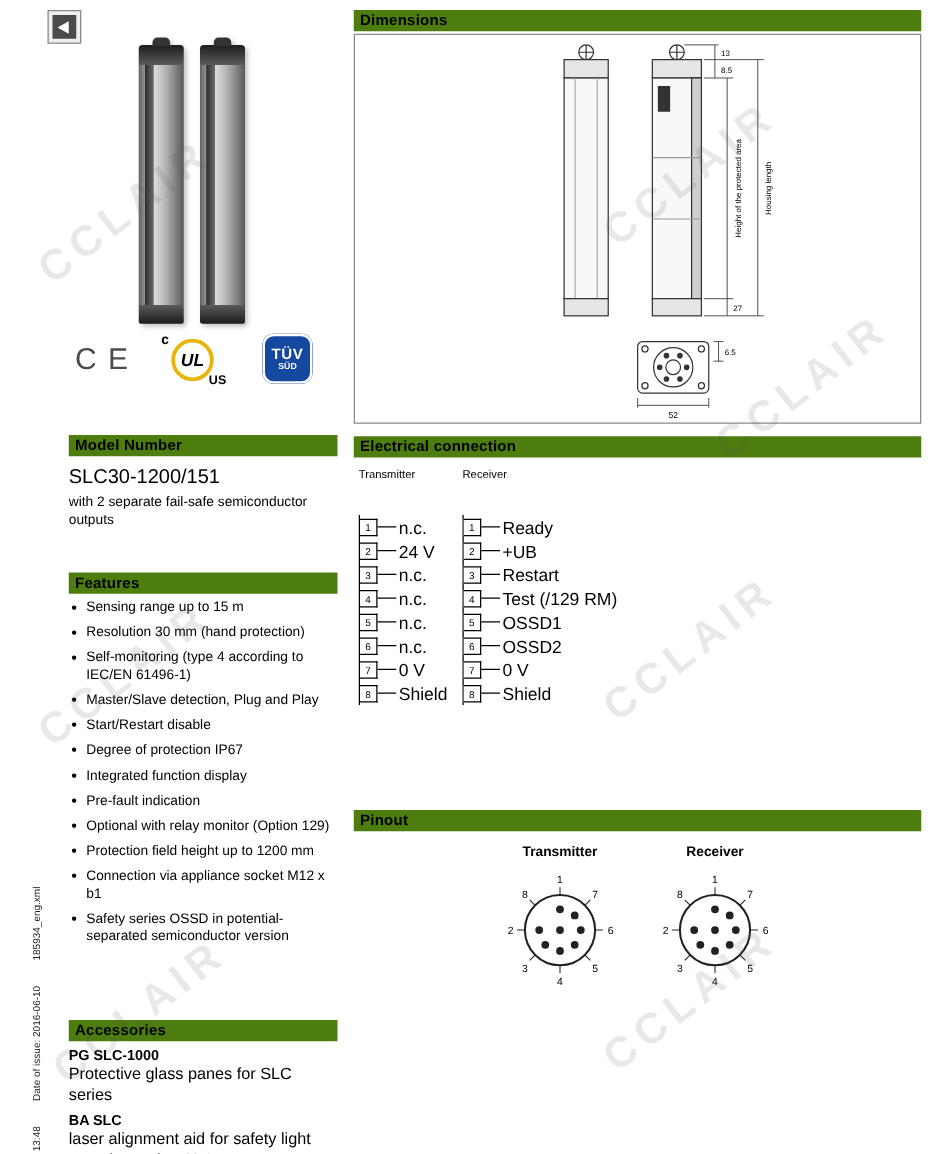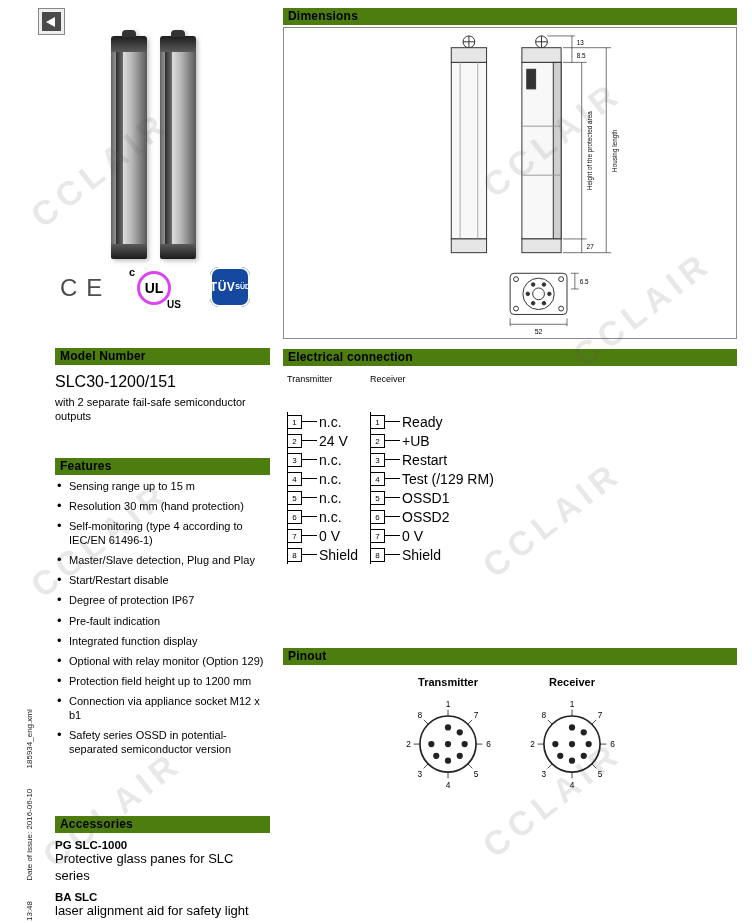--- a/index.html
+++ b/index.html
@@ -23,26 +23,26 @@
   .photos{position:absolute;left:56px;top:36px;display:flex;gap:13px}
   .tower{width:36px;position:relative;filter:drop-shadow(2px 2px 2px rgba(0,0,0,0.25))}
   .tower .knob{position:absolute;top:-6px;left:11px;width:14px;height:7px;background:#333;border-radius:4px 4px 0 0}
   .tower .cap{height:16px;background:linear-gradient(#1d1d1d,#5a5a5a);border-radius:3px 3px 0 0}
   .tower .body{height:192px;background:linear-gradient(90deg,#636363,#dcdcdc 35%,#b3b3b3 60%,#585858);position:relative}
   .tower .lens{position:absolute;top:0;left:5px;width:7px;height:192px;background:linear-gradient(90deg,#2b2b2b,#6e6e6e)}
   .tower .base{height:15px;background:linear-gradient(#5a5a5a,#1c1c1c);border-radius:0 0 2px 2px}
   .certs{position:absolute;left:0;top:264px;width:215px;height:52px}
   .ce{position:absolute;left:5px;top:10px;font-size:24px;letter-spacing:9px;color:#4c4c4c}
   .ul{position:absolute;left:74px;top:4px;width:48px;height:42px}
-  .ul .circle{position:absolute;left:8px;top:3px;width:34px;height:34px;border:3px solid #d946ef;border-radius:50%;
-              display:flex;align-items:center;justify-content:center;font-weight:bold;font-size:14px}
+  .ul .circle{position:absolute;left:8px;top:3px;width:34px;height:34px;border:3px solid #eab308;border-radius:50%;
+              display:flex;align-items:center;justify-content:center;font-weight:bold;font-style:italic;font-size:14px}
   .ul .c{position:absolute;left:0;top:-2px;font-size:11px;font-weight:bold}
   .ul .us{position:absolute;right:-4px;bottom:0;font-size:10px;font-weight:bold}
   .tuv{position:absolute;left:155px;top:3px;width:40px;height:40px;background:#15489f;border-radius:9px;
-       display:flex;flex-direction:row;align-items:center;justify-content:center;color:#fff;font-weight:bold;
+       display:flex;flex-direction:column;align-items:center;justify-content:center;color:#fff;font-weight:bold;
        box-shadow:inset 0 0 0 2px #fff,inset 0 0 0 4px #15489f}
   .tuv .l1{font-size:12px;line-height:13px;letter-spacing:0.5px}
   .tuv .l2{font-size:7px;line-height:8px}
   .bar-model{top:348px}
   .model-name{position:absolute;left:0;top:373px;font-size:16px;font-weight:normal}
   .model-desc{position:absolute;left:0;top:395px;width:210px;font-size:11px;line-height:1.3}
   .bar-features{top:458px}
   .features{position:absolute;left:0;top:479px;width:215px;list-style:none}
   .features li{position:relative;font-size:11px;line-height:1.28;margin-bottom:6px;padding-left:14px}
   .features li::before{content:"\2022";position:absolute;left:2px;top:-1px;font-size:13px}
@@ -136,22 +136,22 @@
   <div class="model-desc">with 2 separate fail-safe semiconductor outputs</div>
 
   <div class="bar bar-features">Features</div>
   <ul class="features">
     <li>Sensing range up to 15 m</li>
     <li>Resolution 30 mm (hand protection)</li>
     <li>Self-monitoring (type 4 according to IEC/EN 61496-1)</li>
     <li>Master/Slave detection, Plug and Play</li>
     <li>Start/Restart disable</li>
     <li>Degree of protection IP67</li>
+    <li>Integrated function display</li>
     <li>Pre-fault indication</li>
-    <li>Integrated function display</li>
     <li>Optional with relay monitor (Option 129)</li>
     <li>Protection field height up to 1200 mm</li>
     <li>Connection via appliance socket M12 x b1</li>
     <li>Safety series OSSD in potential-separated semiconductor version</li>
   </ul>
 
   <div class="bar bar-acc">Accessories</div>
   <div class="acc">
     <div class="acc-name">PG SLC-1000</div>
     <div class="acc-desc">Protective glass panes for SLC series</div>

